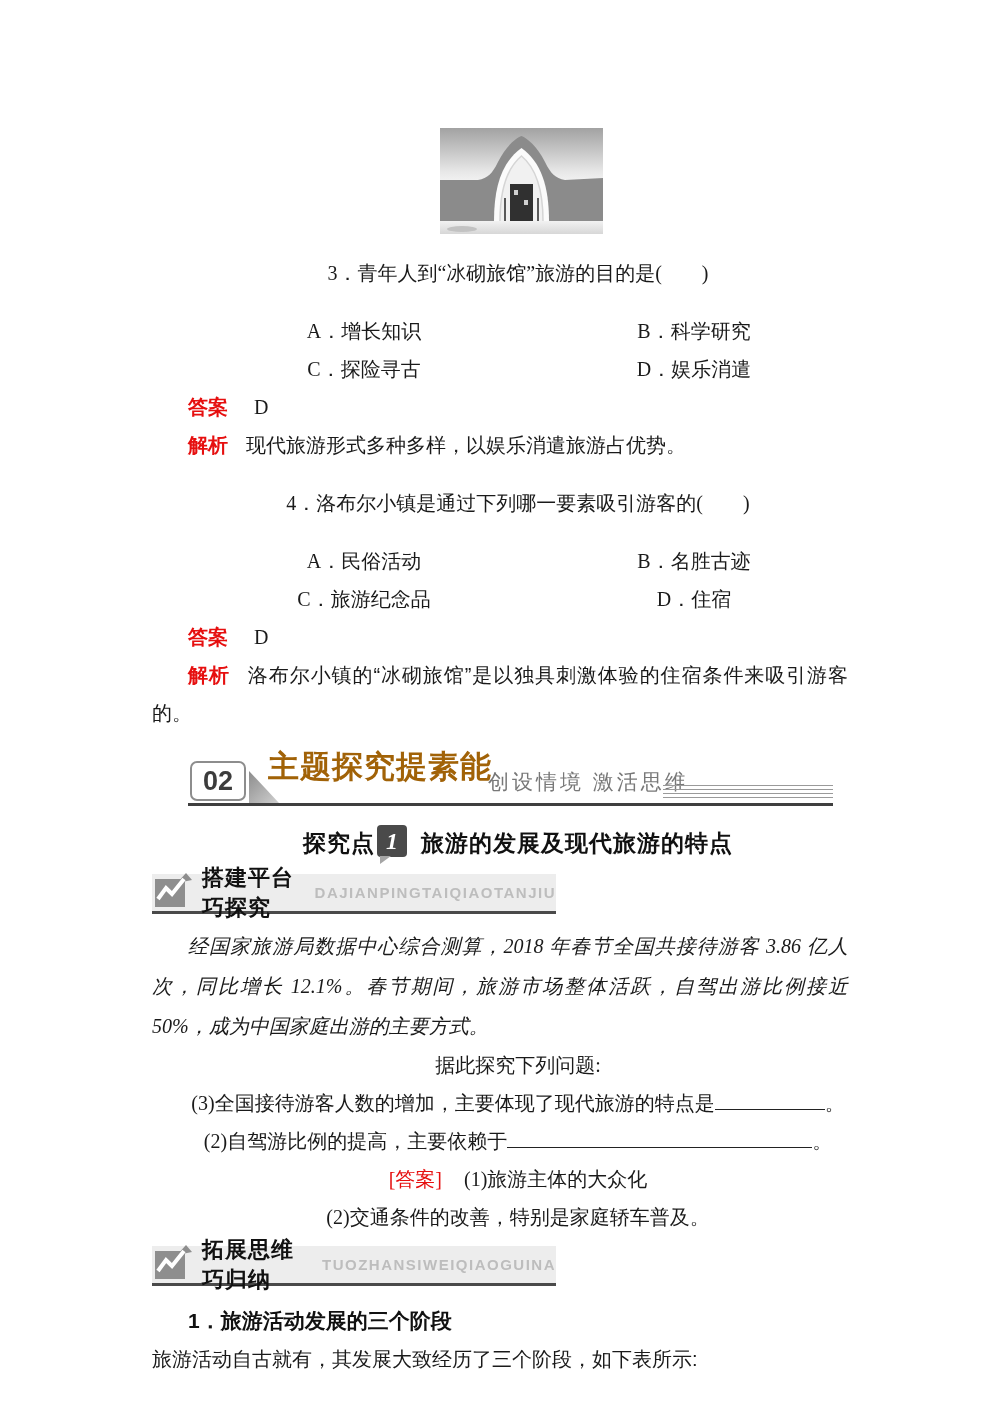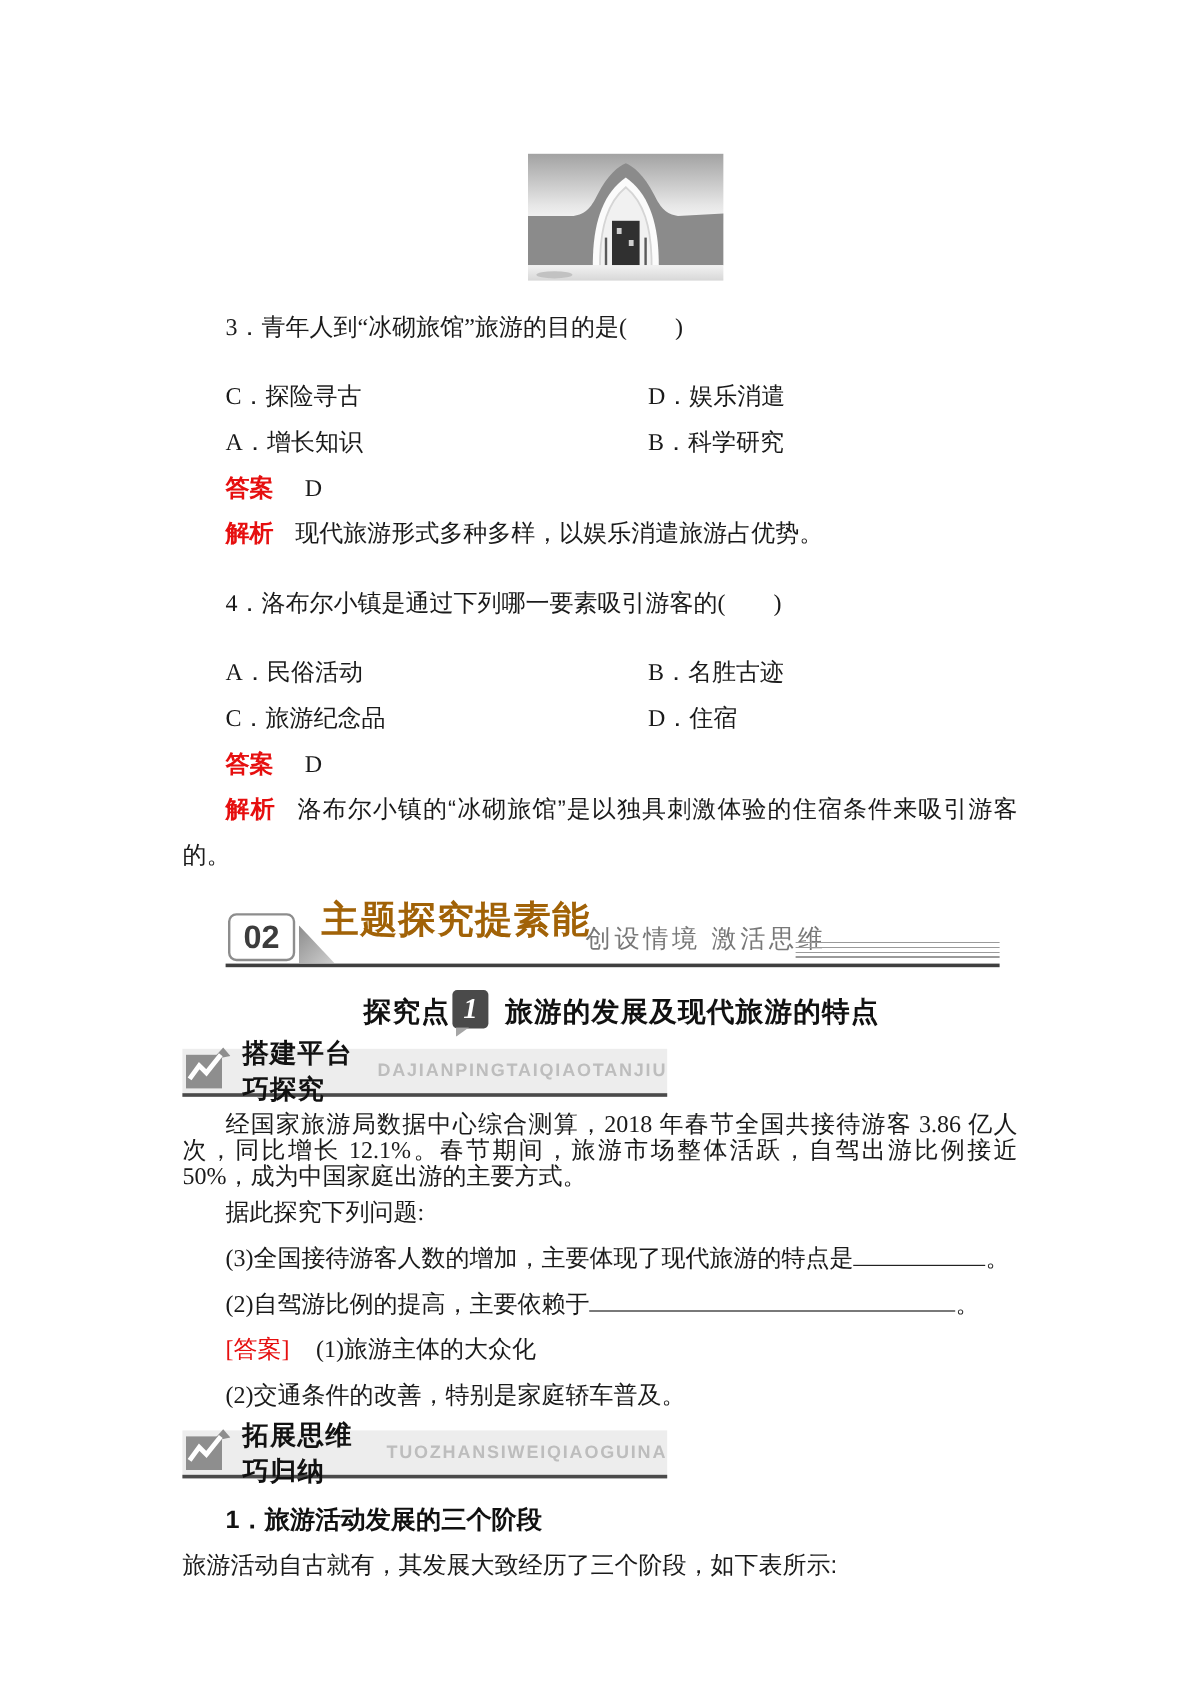--- a/index.html
+++ b/index.html
@@ -7,21 +7,21 @@
     position:relative;
     width:1000px;height:1414px;
     margin:0 auto;
     background:#ffffff;
     box-sizing:border-box;
     padding:128px 152px 0 152px;
     color:#1a1a1a;
     font-family:"Liberation Serif", serif;
     font-size:20px;
   }
-  .serif{font-family:"Liberation Serif", serif;}
+  .serif{font-family:"Liberation Serif", serif;text-align:center;}
   .red{color:#e60f0f;}
 
   
   .photo-row{display:flex;justify-content:center;margin:0 0 12px 0;}
   .photo{margin:0 0 0 42px;padding:0;width:163px;height:106px;display:block;}
 
   
   .line{line-height:38px;min-height:38px;}
   .stem{padding-left:36px;}
   .opt-row{display:flex;padding-left:36px;line-height:38px;}
@@ -63,21 +63,21 @@
 
   
   .sub-banner{position:relative;margin-top:10px;width:404px;height:40px;background:#ededed;
     border-bottom:3px solid #4a4a4a;display:flex;align-items:center;box-sizing:border-box;}
   .sb-icon{width:38px;height:38px;margin:-6px 0 0 2px;flex:0 0 auto;}
   .sb-title{margin-left:10px;font-family:Liberation Sans, sans-serif;font-weight:bold;font-size:22px;color:#111;letter-spacing:1px;}
   .sb-pinyin{margin-left:20px;font-family:"Liberation Sans",sans-serif;font-weight:bold;font-size:15px;
     color:#bdbdbd;letter-spacing:1.5px;}
 
   
-  .para{line-height:22px;text-align:justify;text-indent:36px;margin:12px 0 0 0;}
+  .para{line-height:40px;text-align:justify;text-indent:36px;margin:12px 0 0 0;font-style:italic;}
   .para-noindent{line-height:38px;text-align:justify;margin:0;font-family:"Liberation Sans",sans-serif;}
   .fill-line{padding-left:36px;line-height:38px;}
   .blank{display:inline-block;height:18px;border-bottom:1.6px solid #222;vertical-align:baseline;}
   .blank-1{width:110px;}
   .blank-2{width:305px;}
   .ansline{padding-left:36px;line-height:38px;}
   .ansline .bracket-label{margin-right:22px;}
   .expand-heading{padding-left:36px;line-height:38px;margin-top:16px;
     font-family:"Liberation Sans",sans-serif;font-weight:bold;font-size:21px;color:#111;}
 </style>
@@ -108,26 +108,26 @@
       <rect x="84" y="72" width="4" height="5" fill="#cfcfcf"></rect>
       <rect x="64" y="70" width="2" height="23" fill="#5a5a5a"></rect>
       <rect x="97" y="70" width="2" height="23" fill="#5a5a5a"></rect>
       <rect x="0" y="93" width="163" height="13" fill="url(#ground)"></rect>
       <ellipse cx="22" cy="101" rx="15" ry="3" fill="#c2c2c2"></ellipse>
     </svg>
   </div>
 
   <p class="line stem serif">3．青年人到“冰砌旅馆”旅游的目的是(　　)</p>
   <div class="opt-row serif">
+    <span class="opt-left">A．增长知识</span>
+    <span class="opt-right">B．科学研究</span>
+  </div>
+  <div class="opt-row serif">
     <span class="opt-left">C．探险寻古</span>
     <span class="opt-right">D．娱乐消遣</span>
-  </div>
-  <div class="opt-row serif">
-    <span class="opt-left">A．增长知识</span>
-    <span class="opt-right">B．科学研究</span>
   </div>
   <div class="answer-row">
     <span class="answer-label red">答案</span>
     <span class="answer-value">D</span>
   </div>
   <p class="analysis">
     <span class="analysis-label red">解析</span><span class="analysis-text">现代旅游形式多种多样，以娱乐消遣旅游占优势。</span>
   </p>
 
   <p class="line stem serif">4．洛布尔小镇是通过下列哪一要素吸引游客的(　　)</p>

